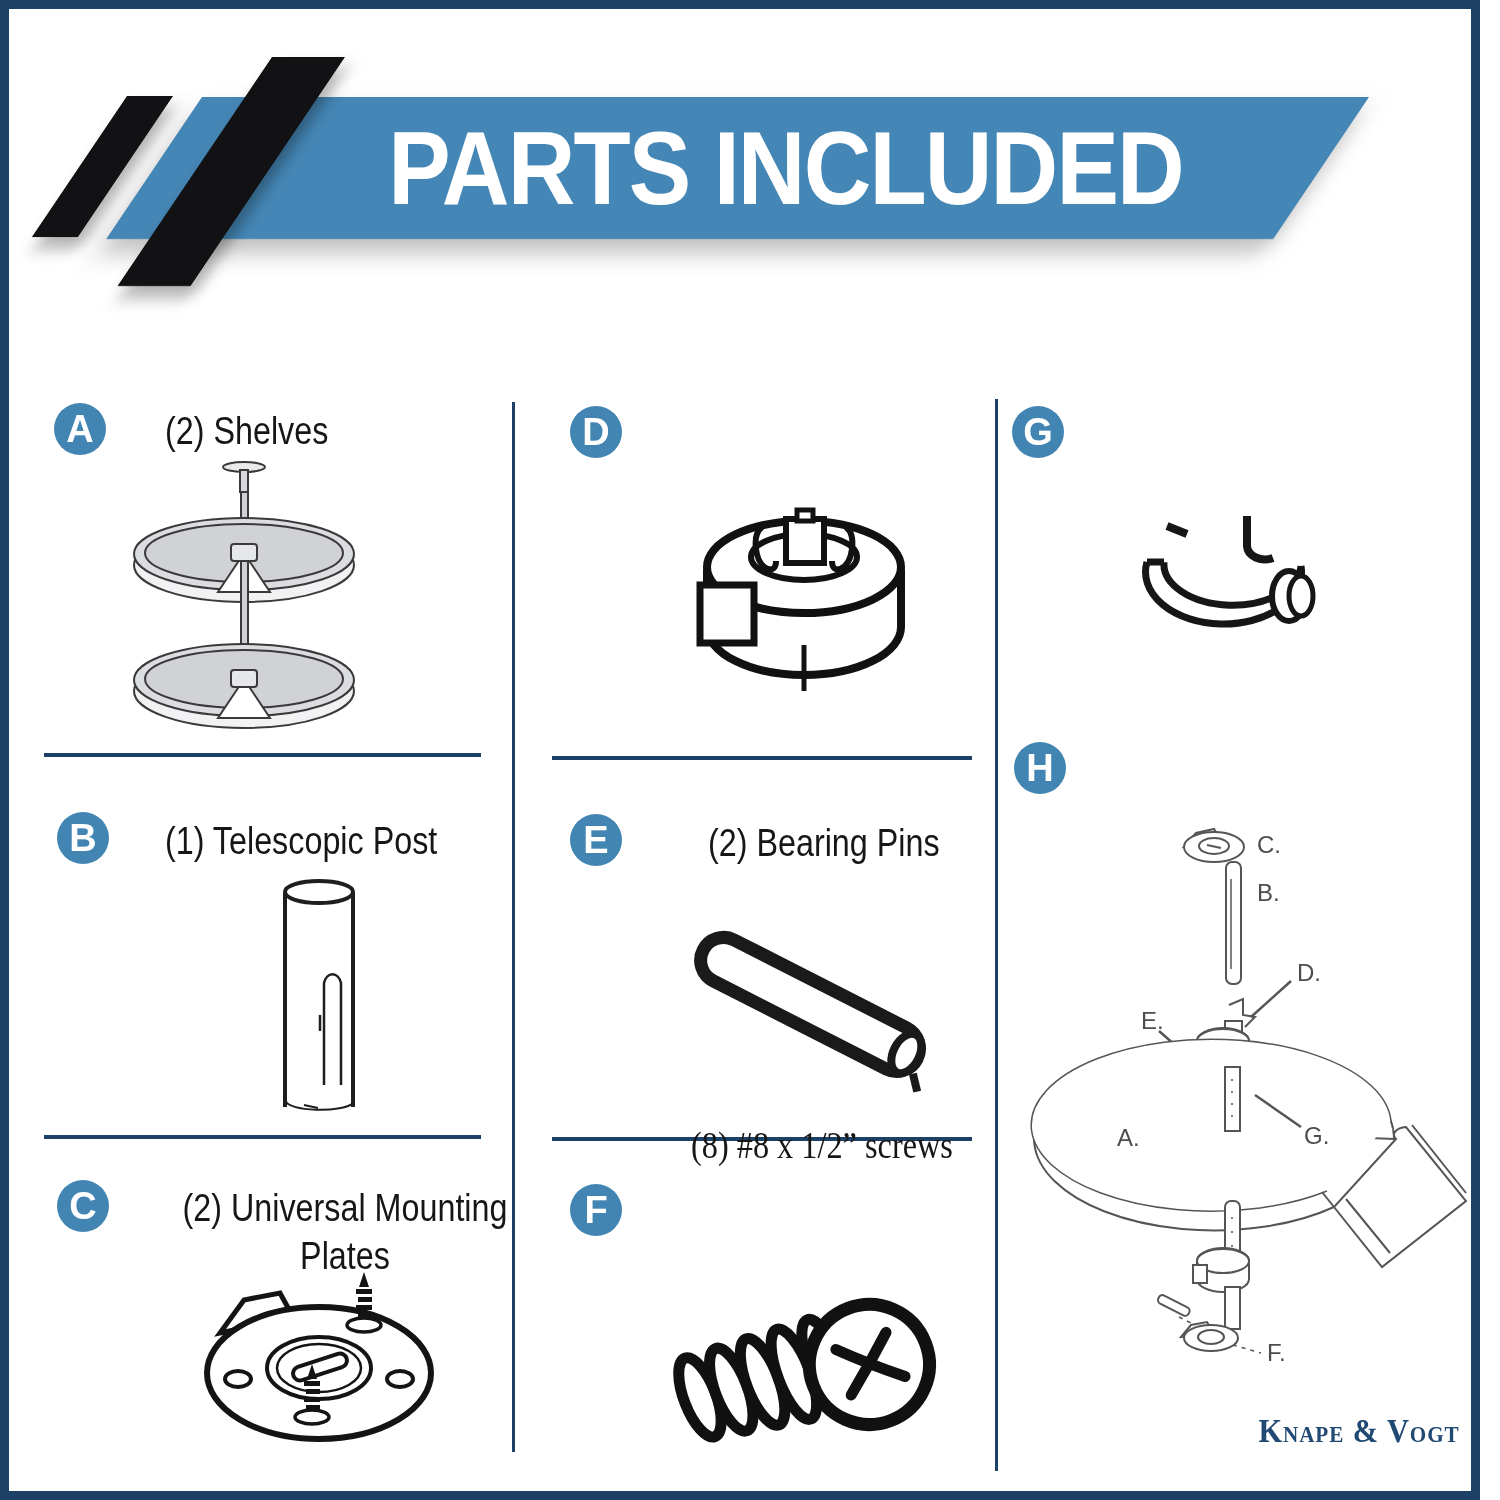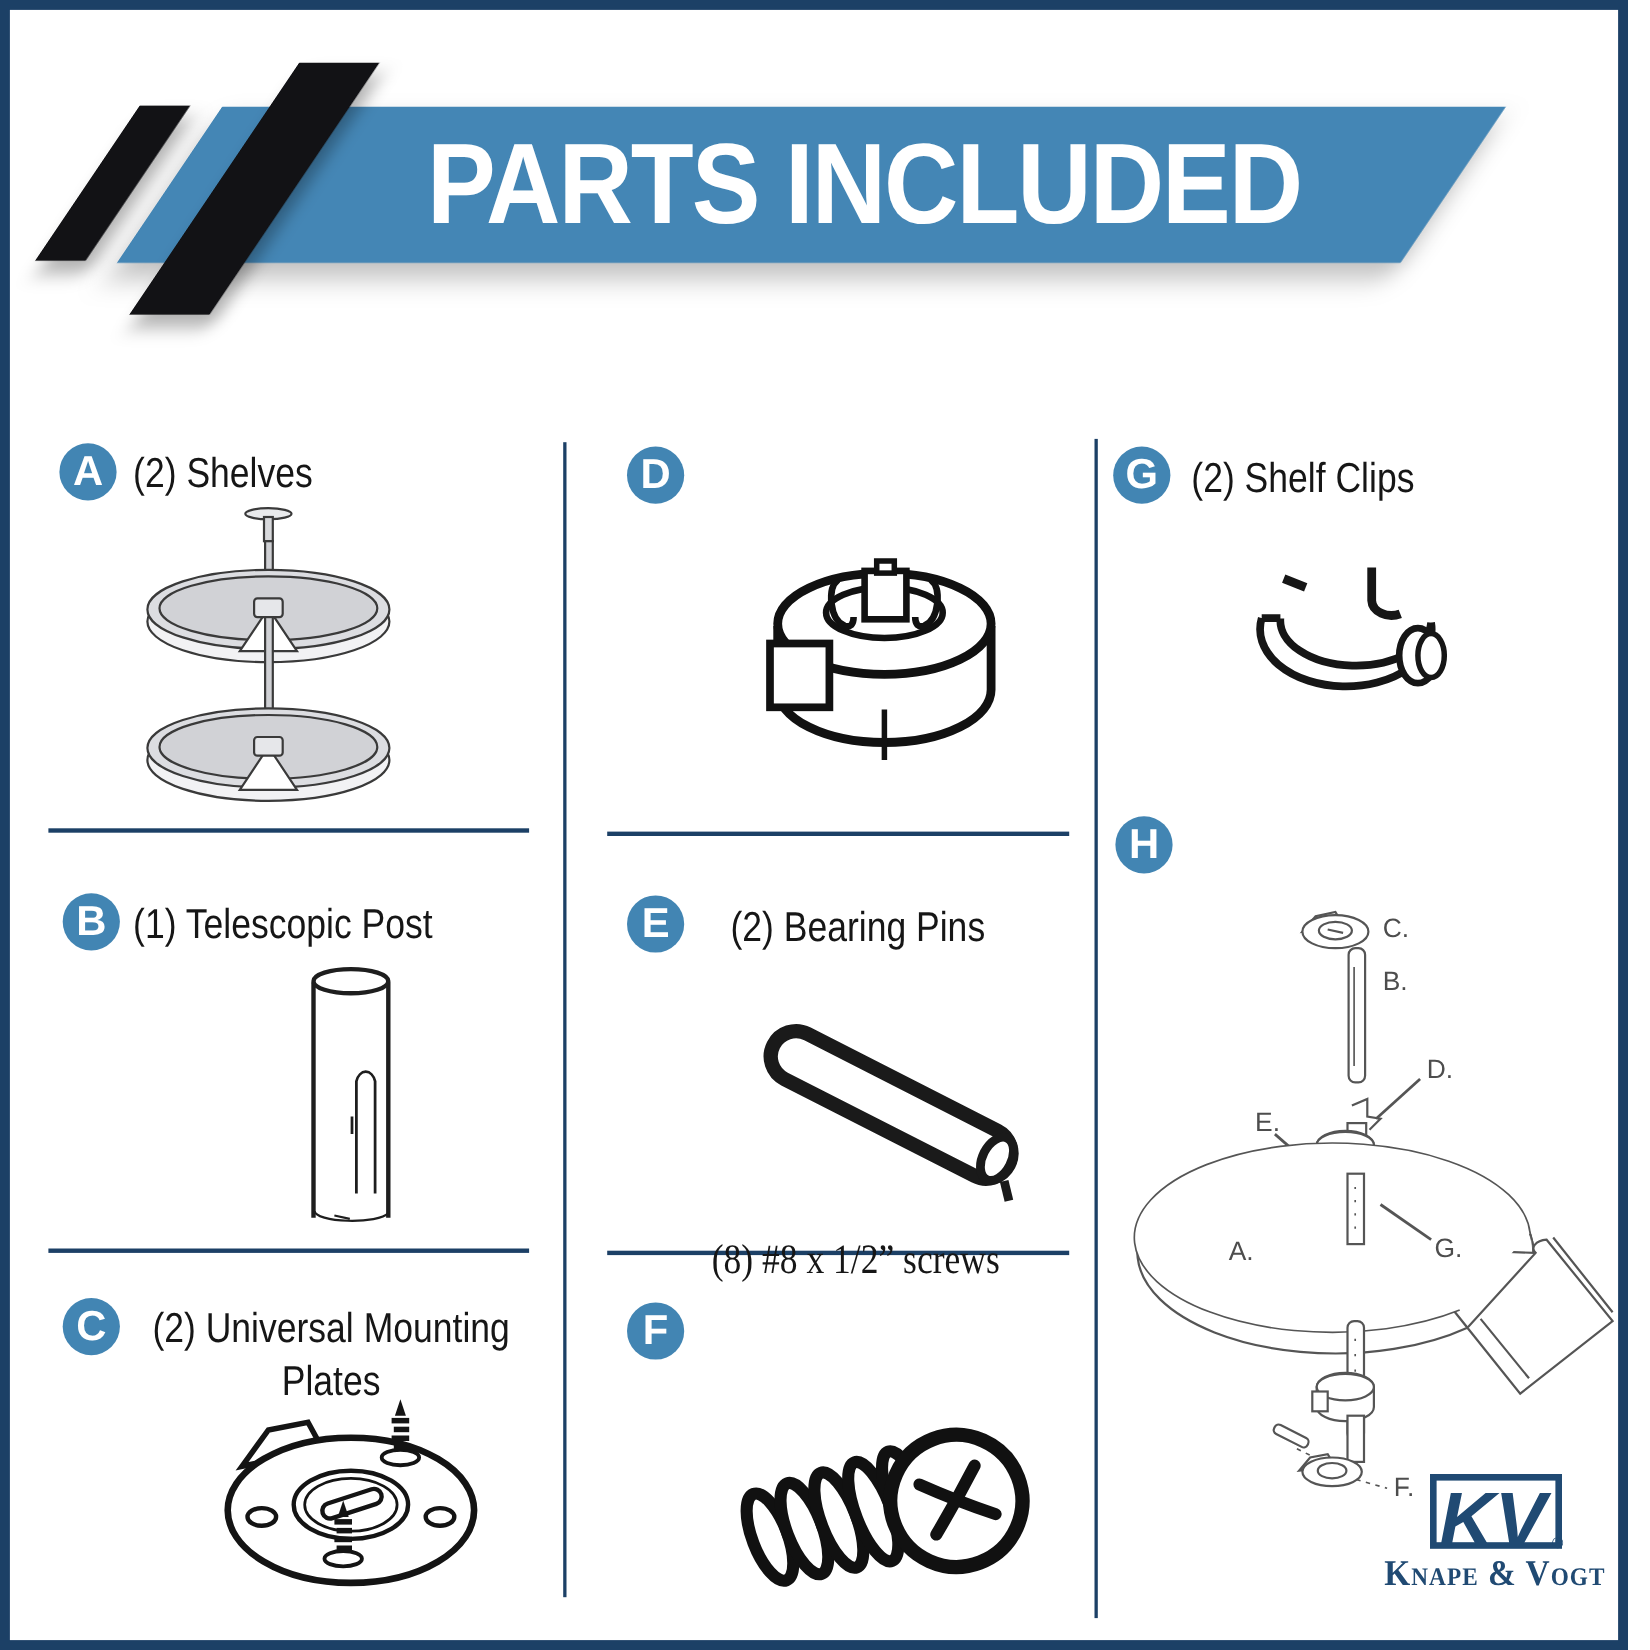--- a/index.html
+++ b/index.html
@@ -24,21 +24,21 @@
   .vdiv,.hdiv{position:absolute;background:#1c4066;}
   #vdiv-1{left:503px;top:393px;width:3px;height:1050px;}
   #vdiv-2{left:986px;top:390px;width:3px;height:1072px;}
   #hdiv-a{left:35px;top:744px;width:437px;height:4px;}
   #hdiv-b{left:35px;top:1126px;width:437px;height:4px;}
   #hdiv-d{left:543px;top:747px;width:420px;height:4px;}
   #hdiv-e{left:543px;top:1128px;width:420px;height:4px;}
   
   .badge{position:absolute;width:52px;height:52px;border-radius:50%;background:#4285b3;
          color:#fff;font-weight:bold;font-size:38px;display:flex;align-items:center;justify-content:center;}
-  .plabel{position:absolute;color:#161616;font-size:38px;line-height:48px;}
+  .plabel{position:absolute;color:#161616;font-size:38px;line-height:48px;margin-left:44px;}
   .plabel>span{display:inline-block;transform:scaleX(.85);transform-origin:left center;}
   .illus{position:absolute;}
   .dlab{position:absolute;color:#4d4d4d;font-size:24px;}
   
   #brand-name{position:absolute;left:1240px;top:1404px;width:220px;text-align:center;
       font-family:"Liberation Serif", serif;font-variant:small-caps;font-size:33px;font-weight:bold;
       color:#204a73;letter-spacing:1px;transform:scaleX(.92);}
 </style>
 </head>
 <body>
@@ -166,21 +166,20 @@
         <ellipse cx="148" cy="100" rx="16" ry="48" stroke-width="11"></ellipse>
         <ellipse cx="180" cy="104" rx="16" ry="50" stroke-width="11"></ellipse>
         <circle cx="222" cy="118" r="60" stroke-width="13"></circle>
         <path d="M196,92 Q222,118 251,142" stroke-width="11" fill="none" stroke-linecap="round"></path>
         <path d="M249,94 Q222,118 194,140" stroke-width="11" fill="none" stroke-linecap="round"></path>
       </g>
     </svg>
   </div>
 
   <div class="badge" style="left:1003px;top:397px;">G</div>
-  <div class="plabel" style="left:1074px;top:402px;"><span>(2) Shelf Clips</span></div>
   <div class="illus" style="left:1120px;top:495px;">
     <svg width="190" height="150" viewBox="0 0 190 150">
       <g stroke="#161616" fill="none">
         <path d="M18,58 A78,52 0 1 0 172,62 M172,62 A60,36 0 1 1 35,58 M18,58 L35,58" stroke-width="7" fill="#fff"></path>
         <path d="M118,12 V42 a18,14 0 0 0 26,12" stroke-width="8"></path>
         <path d="M38,22 l20,8" stroke-width="8"></path>
         <ellipse cx="160" cy="92" rx="17" ry="25" stroke-width="6" fill="#fff"></ellipse>
         <ellipse cx="172" cy="92" rx="12" ry="20" stroke-width="5" fill="#fff"></ellipse>
       </g>
     </svg>
@@ -241,22 +240,15 @@
     </svg>
     <span class="dlab" style="left:238px;top:22px;">C.</span>
     <span class="dlab" style="left:238px;top:70px;">B.</span>
     <span class="dlab" style="left:278px;top:150px;">D.</span>
     <span class="dlab" style="left:122px;top:198px;">E.</span>
     <span class="dlab" style="left:98px;top:315px;">A.</span>
     <span class="dlab" style="left:285px;top:313px;">G.</span>
     <span class="dlab" style="left:248px;top:530px;">F.</span>
   </div>
 
-  <div class="illus" style="left:1290px;top:1328px;">
-    <svg width="140" height="105" viewBox="0 0 140 105">
-      <rect x="4" y="6" width="114" height="62" fill="#fff" stroke="#204a73" stroke-width="6"></rect>
-      <text x="58" y="68" text-anchor="middle" font-family="Liberation Sans, sans-serif" font-weight="bold" font-style="italic" font-size="70" fill="#204a73">KV</text>
-      <text x="112" y="70" font-family="Liberation Sans, sans-serif" font-size="14" fill="#204a73">®</text>
-    </svg>
-  </div>
   <div id="brand-name">Knape &amp; Vogt</div>
 
 </div>
 
 </body></html>

